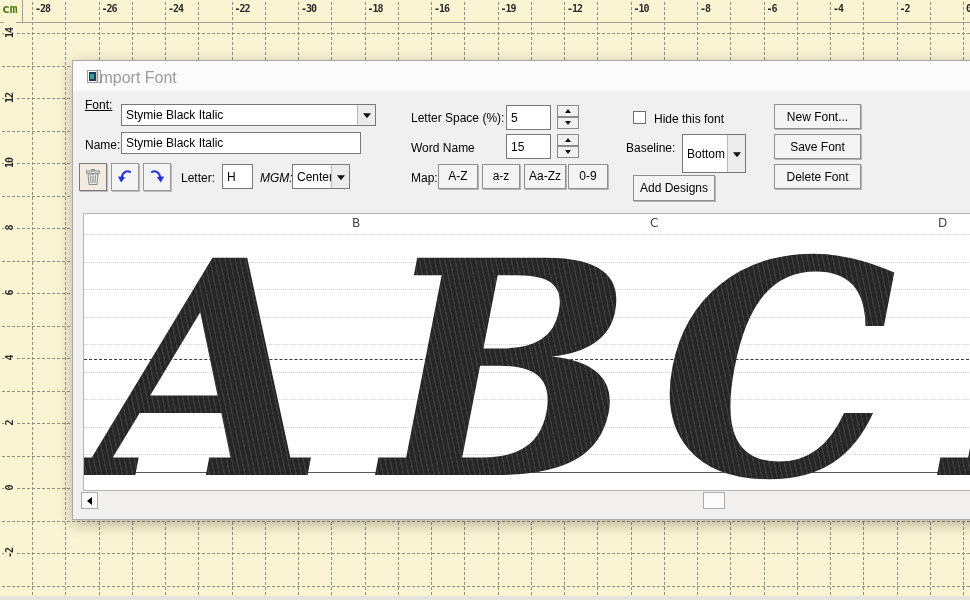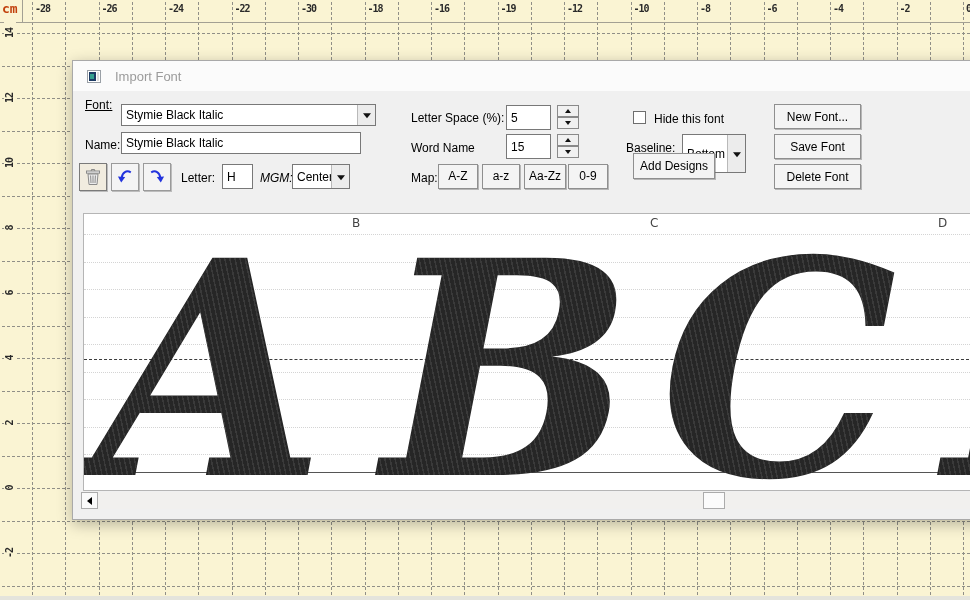--- a/index.html
+++ b/index.html
@@ -5,31 +5,31 @@
   html,body{margin:0;padding:0;}
   body{width:970px;height:600px;position:relative;overflow:hidden;
        font-family:"Liberation Sans",sans-serif;background:#faf4d3;}
 
   
   #canvas{position:absolute;inset:0;background:#faf4d3;}
   .gv{position:absolute;top:2px;bottom:0;width:0;border-left:1px dashed #908f87;}
   .gh{position:absolute;left:2px;right:0;height:0;border-top:1px dashed #908f87;}
   #ruler-top-line{position:absolute;left:0;right:0;top:22px;height:0;border-top:1px solid #a3a093;z-index:2;}
   #ruler-corner-line{position:absolute;left:22px;top:0;height:22px;width:0;border-left:1px solid #a3a093;z-index:2;}
-  #unit-label{position:absolute;left:2px;top:1px;font:bold 13px "DejaVu Sans Mono",monospace;color:#c2410c;z-index:3;}
+  #unit-label{position:absolute;left:2px;top:1px;font:bold 13px "DejaVu Sans Mono",monospace;color:#4d7c0f;z-index:3;}
   .rtl{position:absolute;top:3px;font:bold 10px "DejaVu Sans Mono",monospace;color:#2a2a2a;z-index:3;letter-spacing:-1px;}
   .rll{position:absolute;width:22px;height:12px;text-align:center;font:bold 10px "DejaVu Sans Mono",monospace;
        color:#2a2a2a;background:#faf4d3;transform:rotate(-90deg);z-index:3;letter-spacing:-1px;}
   #bottom-strip{position:absolute;left:0;right:0;bottom:0;height:4px;background:#e4e4dc;z-index:2;}
 
   
   #dialog{position:absolute;left:72px;top:60px;width:912px;height:458px;background:#f0f0f0;
           border:1px solid #a9a9a9;box-shadow:0 4px 14px rgba(0,0,0,.28);z-index:10;}
   #title-bar{position:absolute;left:0;top:0;width:100%;height:30px;background:#fbfbfb;}
-  #title-text{position:absolute;left:42px;top:8px;font-size:13px;color:#9b9b9b;}
+  #title-text{position:absolute;left:22px;top:8px;font-size:16px;color:#9b9b9b;}
   .title-icon{position:absolute;left:14px;top:9px;width:14px;height:13px;border:1px solid #9aa0a6;background:#fff;box-sizing:border-box;display:flex;}
   .ti-left{width:7px;height:9px;margin:1px 0 0 1px;background:#1d3b63;position:relative;}
   .ti-left:after{content:"";position:absolute;left:1px;top:2px;width:4px;height:5px;background:#35a08e;}
   .ti-right{width:2px;height:9px;margin:1px 0 0 1px;background:#dcdcdc;}
 
   .lbl{position:absolute;font-size:12px;color:#000;white-space:nowrap;}
   .box{position:absolute;background:#fff;border:1px solid #787878;box-sizing:border-box;
        font-size:12px;color:#000;padding:0 0 0 4px;font-family:"Liberation Sans",sans-serif;}
   input.box{outline:none;}
   .combo{position:absolute;background:#fff;border:1px solid #787878;box-sizing:border-box;}
@@ -245,21 +245,21 @@
   <div class="lbl" style="left:581px;top:51px;">Hide this font</div>
 
   <div class="lbl" style="left:553px;top:80px;">Baseline:</div>
   <div class="combo" style="left:609px;top:73px;width:64px;height:39px;">
     <span class="val">Bottom</span>
     <span class="dd">
         <span class="tri-down"></span>
       </span>
   </div>
 
-  <button class="btn" style="left:560px;top:92px;width:82px;height:26px;">Add Designs</button>
+  <button class="btn" style="left:560px;top:114px;width:82px;height:26px;">Add Designs</button>
   <button class="btn" style="left:701px;top:43px;width:87px;height:25px;">New Font...</button>
   <button class="btn" style="left:701px;top:73px;width:87px;height:25px;">Save Font</button>
   <button class="btn" style="left:701px;top:103px;width:87px;height:25px;">Delete Font</button>
 
 
   <div id="preview">
     <div id="guide-lines">
         <div class="dotline" style="top: 20px;"></div>
         <div class="dotline" style="top: 47.5px;"></div>
         <div class="dotline" style="top: 75px;"></div>

